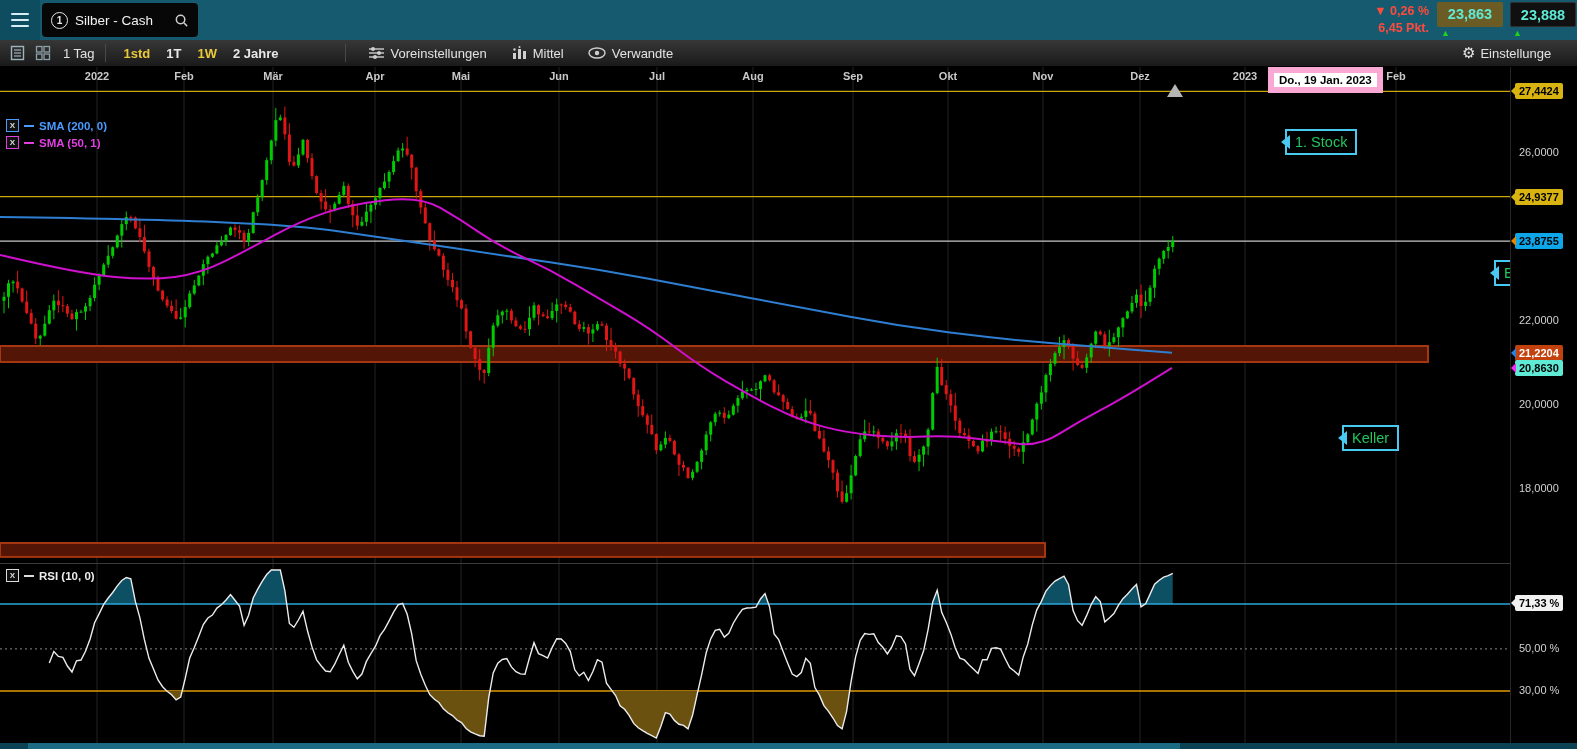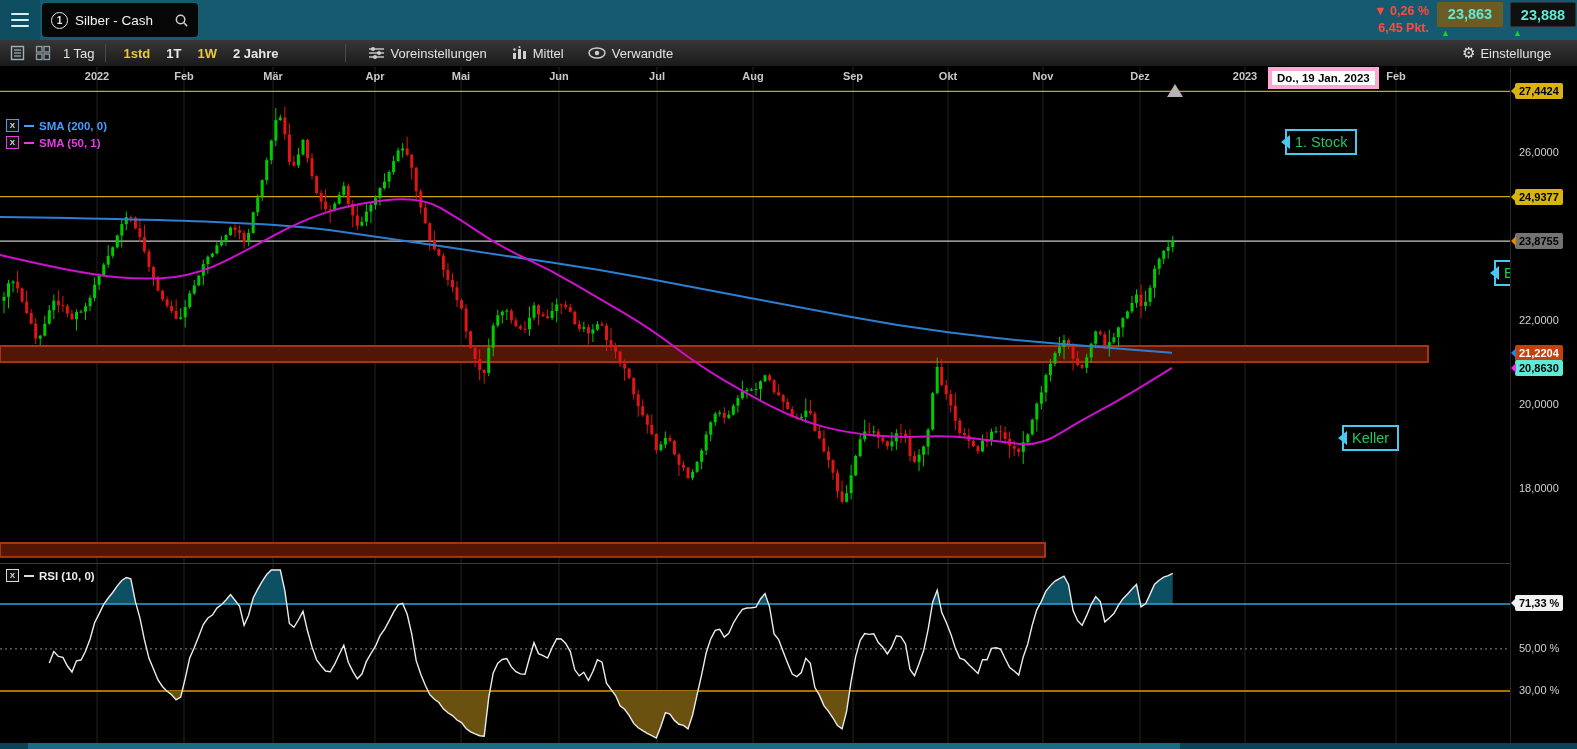--- a/index.html
+++ b/index.html
@@ -40,29 +40,29 @@
 .month{position:absolute;top:3px;transform:translateX(-50%);color:#c9c9c9;font-size:11px;font-weight:bold;z-index:3}
 .legend{position:absolute;display:flex;flex-direction:column;gap:4px;z-index:5}
 .main-legend{left:6px;top:52px}
 .rsi-legend{left:6px;top:5px}
 .lg-row{display:flex;align-items:center;gap:5px;font-size:11.5px;font-weight:bold}
 .xbox{width:13px;height:13px;border:1px solid;background:#101010;color:#ddd;font-size:8px;line-height:11px;text-align:center;cursor:pointer}
 .lg-dash{width:10px;height:2px}
 .anno{position:absolute;height:26px;border:2px solid #49c9ef;background:#000;color:#22c55e;font-size:14.5px;padding:3px 8px;display:flex;align-items:center;z-index:6;white-space:nowrap}
 .anno::before{content:'';position:absolute;left:-13px;top:50%;transform:translateY(-50%);border:7px solid transparent;border-right:9px solid #49c9ef}
 .marker{position:absolute;left:1167px;top:17px;width:0;height:0;border-left:8px solid transparent;border-right:8px solid transparent;border-bottom:13px solid #b5b5b5;z-index:4}
-.tooltip{position:absolute;top:0;background:#fff;color:#000;border:4px solid #f9a8d4;font-size:11.5px;font-weight:bold;padding:1px 5px;z-index:9;white-space:nowrap}
+.tooltip{position:absolute;top:0;background:#fff;color:#000;border:6px solid #f9a8d4;font-size:11.5px;font-weight:bold;padding:1px 5px;z-index:9;white-space:nowrap}
 
 
 .ax-label{position:absolute;font-size:11px;white-space:nowrap;height:16px;line-height:16px}
 .ax-label.plain{color:#d2d2d2;left:8px}
 .ax-label.tag{left:4px;padding:0 4px;border-radius:2px;font-weight:bold;color:#000}
 .ax-label.tag .tarrow{position:absolute;left:-9px;top:3px;border:5px solid transparent}
 .tag.yellow{background:#d9b411}
-.tag.orange{background:#737373}
+.tag.orange{background:#0ea5e9}
 .tag.blue{background:#c2410c;color:#fff}
 .tag.magenta{background:#5eead4}
 .tag.white{background:#f2f2f2}
 
 
 .scrollbar{position:absolute;top:743px;left:0;width:1577px;height:6px;background:#0b4254}
 .sb-handle{position:absolute;left:28px;top:0;width:1152px;height:6px;background:#1a6a83}
 </style>
 </head>
 <body>

